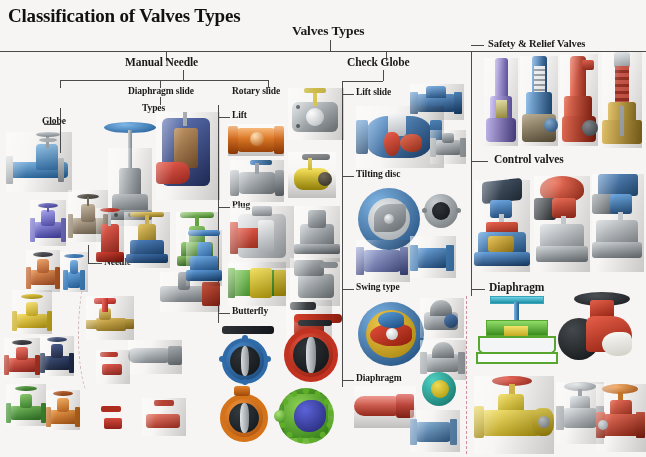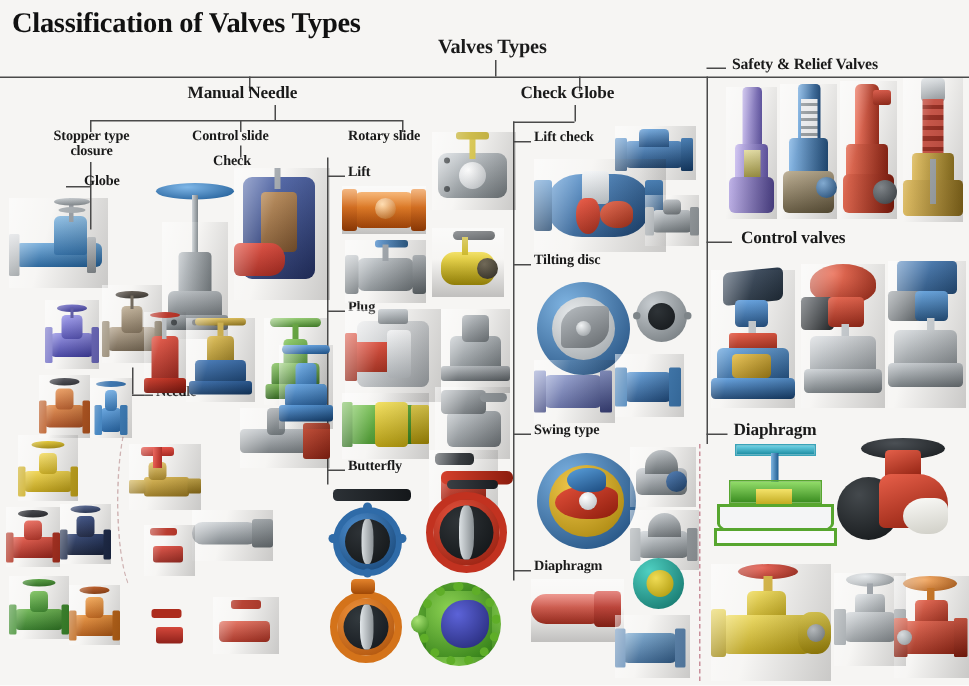--- a/index.html
+++ b/index.html
@@ -84,51 +84,47 @@
   <div class="ln v" style="left:386px; top:51px; height:10px;"></div>
   <div class="ln v" style="left:471px; top:51px; height:245px;"></div>
 
   <div class="lbl cat" style="left:125px; top:56px;">Manual Needle</div>
   <div class="ln v" style="left:183px; top:70px; height:10px;"></div>
   <div class="ln h" style="left:60px;  top:80px; width:208px;"></div>
   <div class="ln v" style="left:60px;  top:80px; height:8px;"></div>
   <div class="ln v" style="left:160px; top:80px; height:8px;"></div>
   <div class="ln v" style="left:268px; top:80px; height:8px;"></div>
 
-  <div class="lbl sub two" style="left:24px; top:87px; width:74px;">
-    <span>Stopper type</span><br>
-    <span>closure</span>
-  </div>
   <div class="ln v" style="left:60px; top:108px; height:45px;"></div>
   <div class="ln h" style="left:44px; top:124px; width:16px;"></div>
-  <div class="lbl sub" style="left:56px; top:117px;">Globe</div>
+  <div class="lbl sub" style="left:42px; top:117px;">Globe</div>
   <div class="ln h" style="left:88px; top:263px; width:14px;"></div>
   <div class="ln v" style="left:88px; top:245px; height:18px;"></div>
   <div class="lbl sub" style="left:104px; top:258px;">Needle</div>
 
-  <div class="lbl sub" style="left:128px; top:87px;">Control slide</div>
+  <div class="lbl sub" style="left:128px; top:87px;">Diaphragm slide</div>
   <div class="ln v" style="left:160px; top:97px; height:8px;"></div>
-  <div class="lbl sub" style="left:142px; top:104px;">Check</div>
+  <div class="lbl sub" style="left:142px; top:104px;">Types</div>
 
   <div class="lbl sub" style="left:232px; top:87px;">Rotary slide</div>
   <div class="ln v" style="left:218px; top:105px; height:218px;"></div>
   <div class="ln h" style="left:218px; top:117px; width:12px;"></div>
   <div class="lbl sub" style="left:232px; top:111px;">Lift</div>
   <div class="ln h" style="left:218px; top:207px; width:12px;"></div>
   <div class="lbl sub" style="left:232px; top:201px;">Plug</div>
   <div class="ln h" style="left:218px; top:313px; width:12px;"></div>
   <div class="lbl sub" style="left:232px; top:307px;">Butterfly</div>
 
   <div class="lbl cat" style="left:347px; top:56px;">Check Globe</div>
   <div class="ln v" style="left:383px; top:70px; height:11px;"></div>
   <div class="ln v" style="left:342px; top:81px; height:306px;"></div>
   <div class="ln h" style="left:342px; top:81px; width:41px;"></div>
 
   <div class="ln h" style="left:342px; top:94px; width:12px;"></div>
-  <div class="lbl sub" style="left:356px; top:88px;">Lift check</div>
+  <div class="lbl sub" style="left:356px; top:88px;">Lift slide</div>
   <div class="ln h" style="left:342px; top:176px; width:12px;"></div>
   <div class="lbl sub" style="left:356px; top:170px;">Tilting disc</div>
   <div class="ln h" style="left:342px; top:289px; width:12px;"></div>
   <div class="lbl sub" style="left:356px; top:283px;">Swing type</div>
   <div class="ln h" style="left:342px; top:380px; width:12px;"></div>
   <div class="lbl sub" style="left:356px; top:374px;">Diaphragm</div>
 
   <div class="ln h" style="left:471px; top:45px; width:13px;"></div>
   <div class="lbl cat" style="left:488px; top:38px; font-size:10.5px;">Safety &amp; Relief Valves</div>
 

